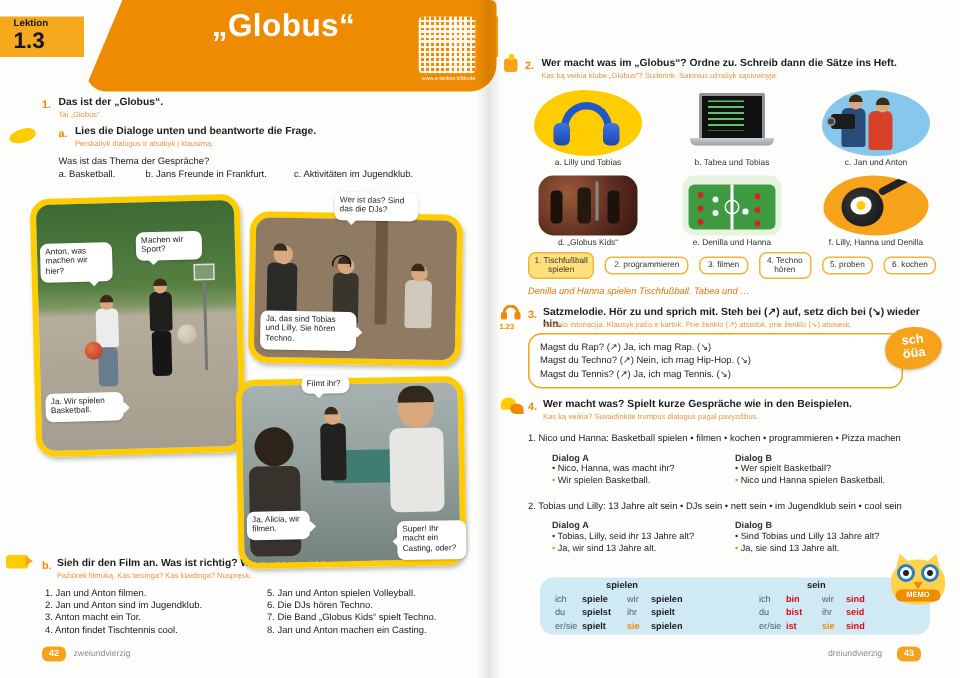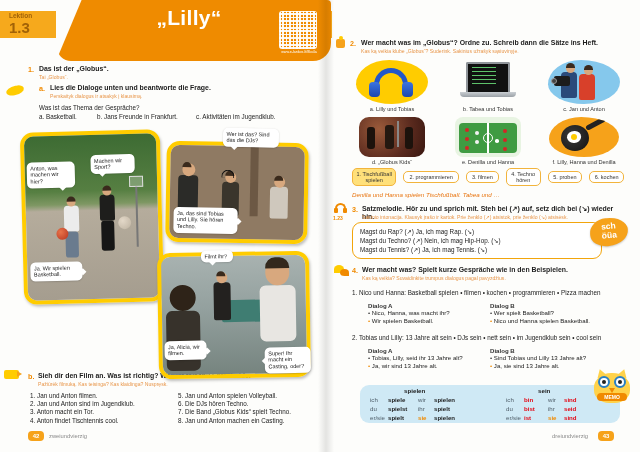--- a/index.html
+++ b/index.html
@@ -8,21 +8,21 @@
   .abs{position:absolute}
   .gutter{position:absolute;left:318px;top:0;width:16px;height:452px;background:linear-gradient(to right,rgba(0,0,0,0),rgba(0,0,0,.10) 50%,rgba(0,0,0,0));pointer-events:none;z-index:9}
   
   .ttl{font-size:6.9px;font-weight:bold;color:#1c1c1c;line-height:1.2}
   .sub{font-size:5.1px;color:#e8964a;line-height:1.2}
   .num{color:#f08a00;font-weight:bold;font-size:7.2px}
   .txt{font-size:6.3px;color:#222;line-height:1.3}
   .orange-txt{color:#e87511}
   
   .band{position:absolute;left:0;top:11px;width:332px;height:27px;background:#f6a91c}
-  .lektion{position:absolute;left:9px;top:13px;color:#a16207;line-height:1}
+  .lektion{position:absolute;left:9px;top:13px;color:#0f172a;line-height:1}
   .head-shape{position:absolute;left:57px;top:0;width:274px;height:61px;background:#ef8b00;border-radius:4px 4px 18px 14px}
   .head-shape::before{content:"";position:absolute;left:-1px;top:-1px;width:0;height:0;border-left:26px solid #fdfdfb;border-bottom:62px solid transparent}
   .head-title{position:absolute;left:52px;top:6px;width:160px;color:#fff;font-weight:bold;font-size:21px;line-height:24px;letter-spacing:.3px;text-align:center}
   .qr{position:absolute;left:222px;top:11px;width:38px;height:38px;border-radius:3px;background:#ef8b00;background-image:repeating-linear-gradient(0deg,rgba(255,255,255,.92) 0 1.6px,transparent 1.6px 3.4px),repeating-linear-gradient(90deg,rgba(255,255,255,.92) 0 1.6px,transparent 1.6px 3.4px)}
   .qr-cap{position:absolute;left:214px;top:50px;width:56px;text-align:center;color:#fff;font-size:3.6px}
   
   .photo{position:absolute;border:4px solid #ffcc00;border-radius:13px;box-shadow:1px 2px 3px rgba(0,0,0,.25);overflow:visible}
   .photo .scene{position:absolute;inset:0;border-radius:9px;overflow:hidden}
   .bubble{position:absolute;background:#fff;border-radius:5px;padding:2.5px 3.5px;font-size:5.5px;line-height:1.25;color:#1c1c1c;box-shadow:0 .5px 1.5px rgba(0,0,0,.25);z-index:5}
   .bubble::after{content:"";position:absolute;width:5px;height:5px;background:#fff;transform:rotate(45deg)}
@@ -60,21 +60,21 @@
 
 <div class="spread">
 
   <div class="band"></div>
   <div class="lektion">
     <div style="font-size:6.5px;font-weight:bold">Lektion</div>
     <div style="font-size:15px;font-weight:bold">1.3</div>
   </div>
   <div class="head-shape">
     <div class="head-title">
-      <div>„Lilly“</div>
+      <div>„Globus“</div>
     </div>
     <div class="qr"></div>
     <div class="qr-cap">www.e-lankos.lt/8kx4a</div>
   </div>
 
   <span class="abs num" style="left:28px;top:65px">1.</span>
   <span class="abs ttl" style="left:39px;top:65px">Das ist der „Globus“.</span>
   <span class="abs sub" style="left:39px;top:74px">Tai „Globus“.</span>
 
   <span class="abs" style="left:6px;top:86px;width:18px;height:9px;background:#ffcc00;border-radius:60% 40% 55% 45%;transform:rotate(-12deg)"></span>

